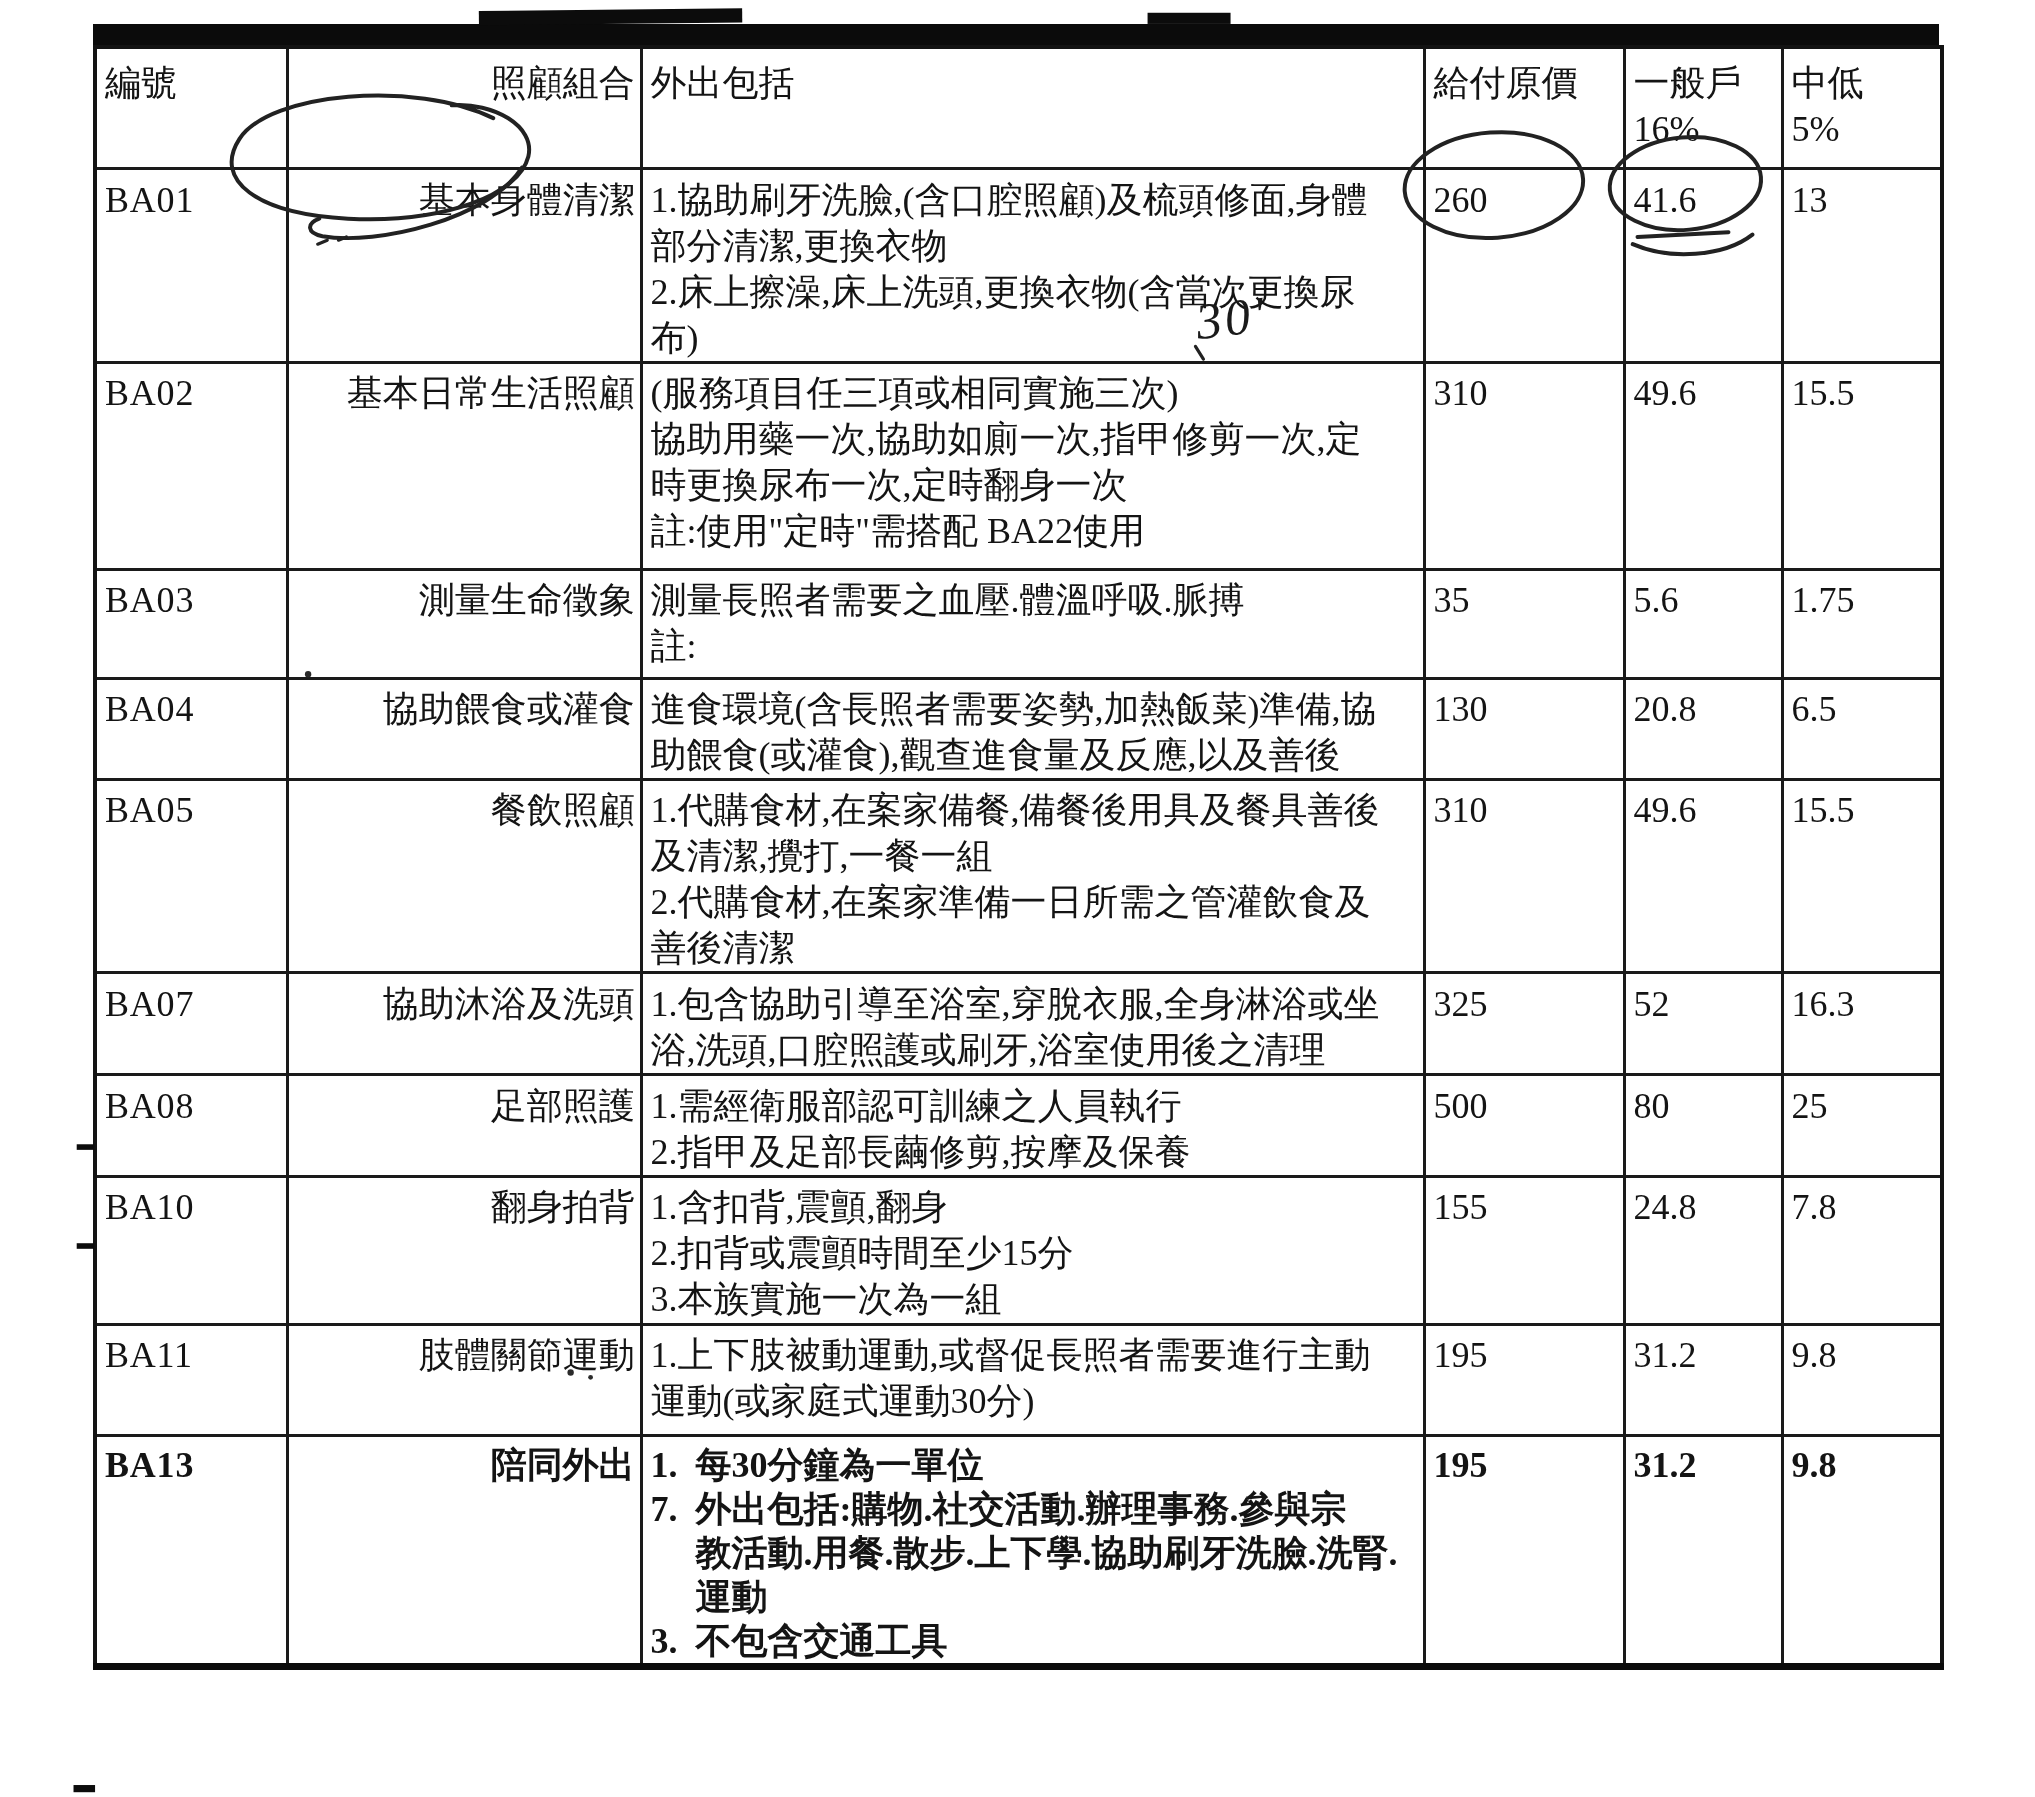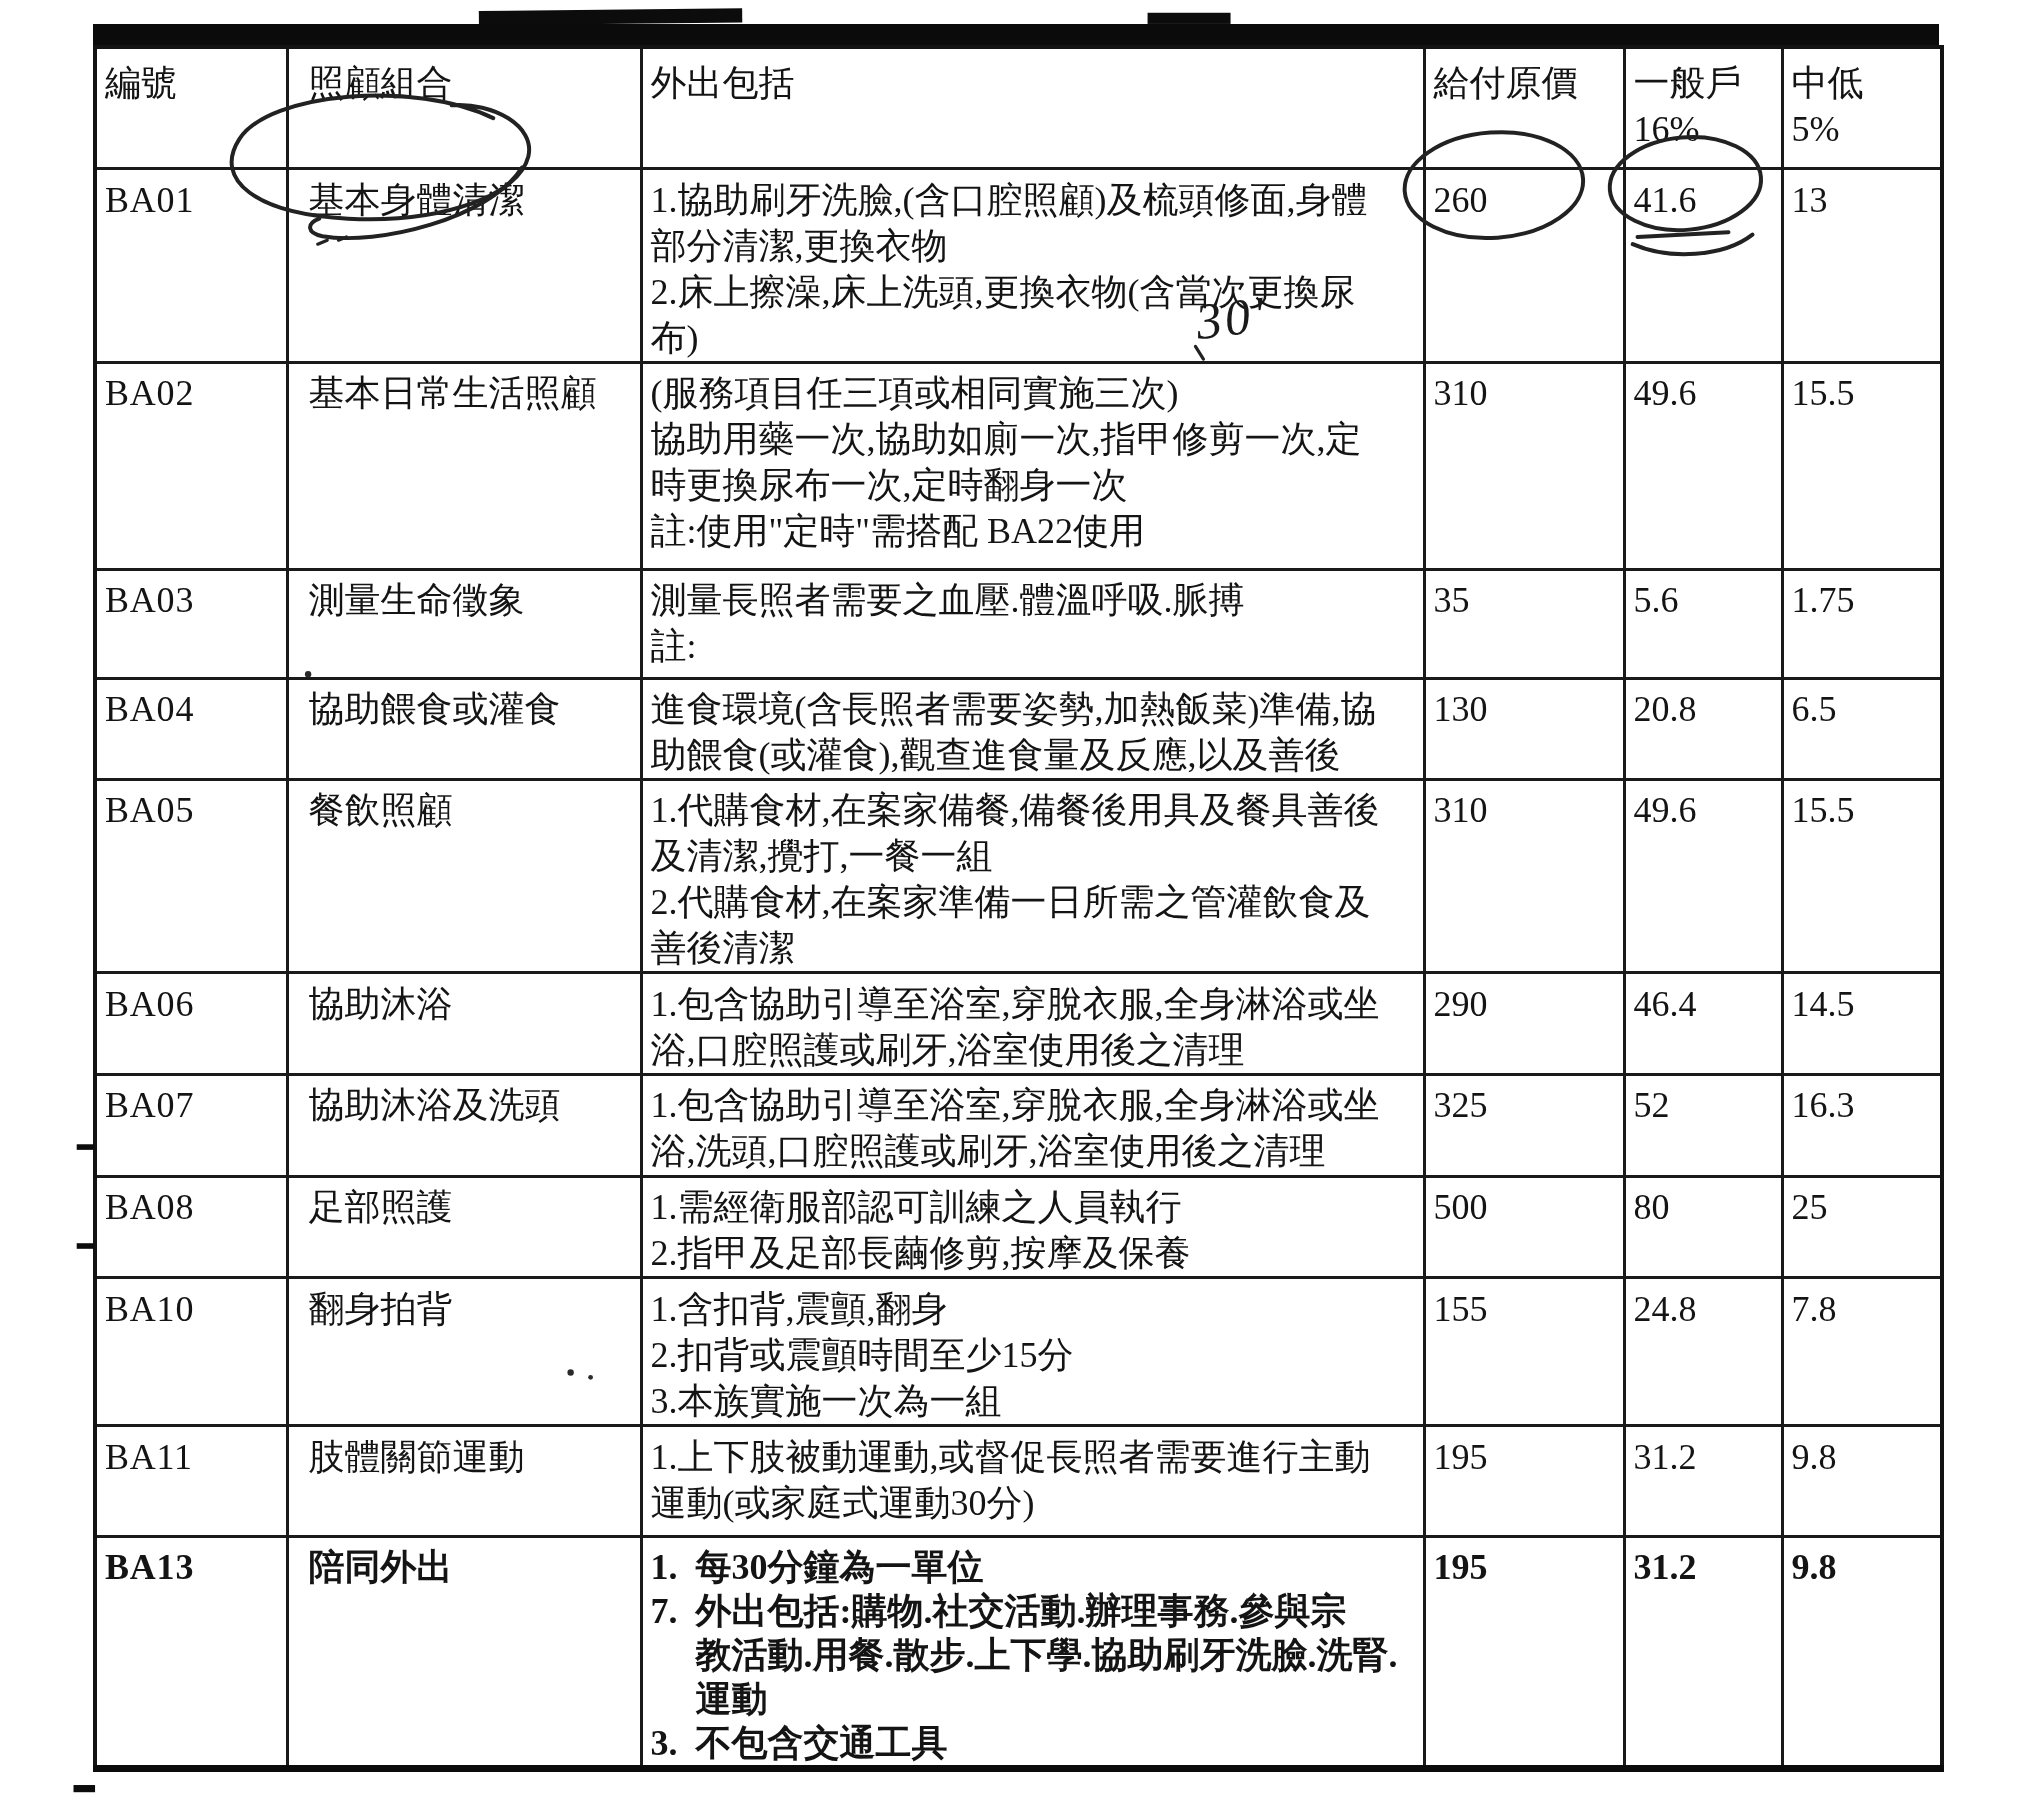--- a/index.html
+++ b/index.html
@@ -14,21 +14,21 @@
     border:4px solid #131313;border-bottom:7.2px solid #0b0b0b;
   }
   td,th{
     border:3.2px solid #1a1a1a;vertical-align:top;text-align:left;
     font-weight:normal;padding:6.4px 4.8px 0 8px;overflow:hidden;
     font-size:36px;color:#141414;
   }
   thead th{height:107px;padding-top:11.2px;}
   .line{line-height:46px;white-space:pre;}
   tbody tr:last-child .line{line-height:44px;font-weight:bold;}
-  .c-group,.h-group{padding-left:20px;}
+  .c-group,.h-group{padding-left:20px;text-align:right;}
   .c-code{letter-spacing:0.8px;}
   
   svg.annot{position:absolute;left:0;top:0;pointer-events:none;}
   .note30{
     position:absolute;left:1196px;top:289px;
     font-size:51px;font-style:italic;font-family:"Liberation Serif",serif;
     transform:rotate(-7deg);color:#1a1a1a;letter-spacing:3.2px;
   }
 </style>
 </head>
@@ -176,41 +176,20 @@
           <td class="c-price">
             <div class="line">310</div>
           </td>
           <td class="c-general">
             <div class="line">49.6</div>
           </td>
           <td class="c-low">
             <div class="line">15.5</div>
           </td>
         </tr>
-        <tr style="height: 101px;">
-          <td class="c-code">
-            <div class="line">BA06</div>
-          </td>
-          <td class="c-group">
-            <div class="line">協助沐浴</div>
-          </td>
-          <td class="c-service">
-            <div class="line">1.包含協助引導至浴室,穿脫衣服,全身淋浴或坐</div>
-            <div class="line">浴,口腔照護或刷牙,浴室使用後之清理</div>
-          </td>
-          <td class="c-price">
-            <div class="line">290</div>
-          </td>
-          <td class="c-general">
-            <div class="line">46.4</div>
-          </td>
-          <td class="c-low">
-            <div class="line">14.5</div>
-          </td>
-        </tr>
         <tr style="height: 102px;">
           <td class="c-code">
             <div class="line">BA07</div>
           </td>
           <td class="c-group">
             <div class="line">協助沐浴及洗頭</div>
           </td>
           <td class="c-service">
             <div class="line">1.包含協助引導至浴室,穿脫衣服,全身淋浴或坐</div>
             <div class="line">浴,洗頭,口腔照護或刷牙,浴室使用後之清理</div>

